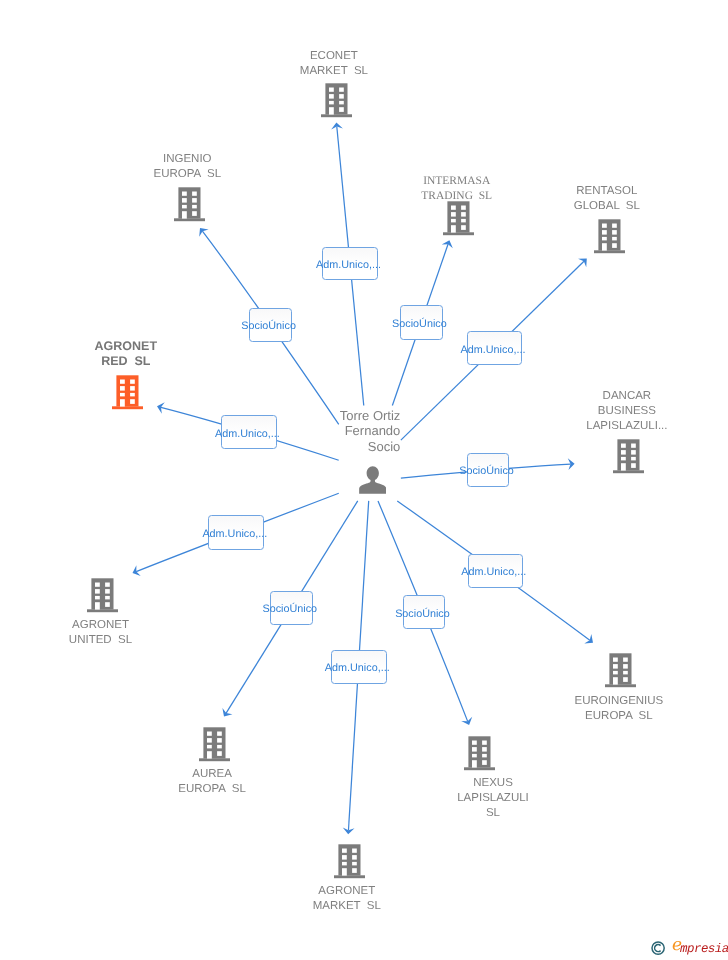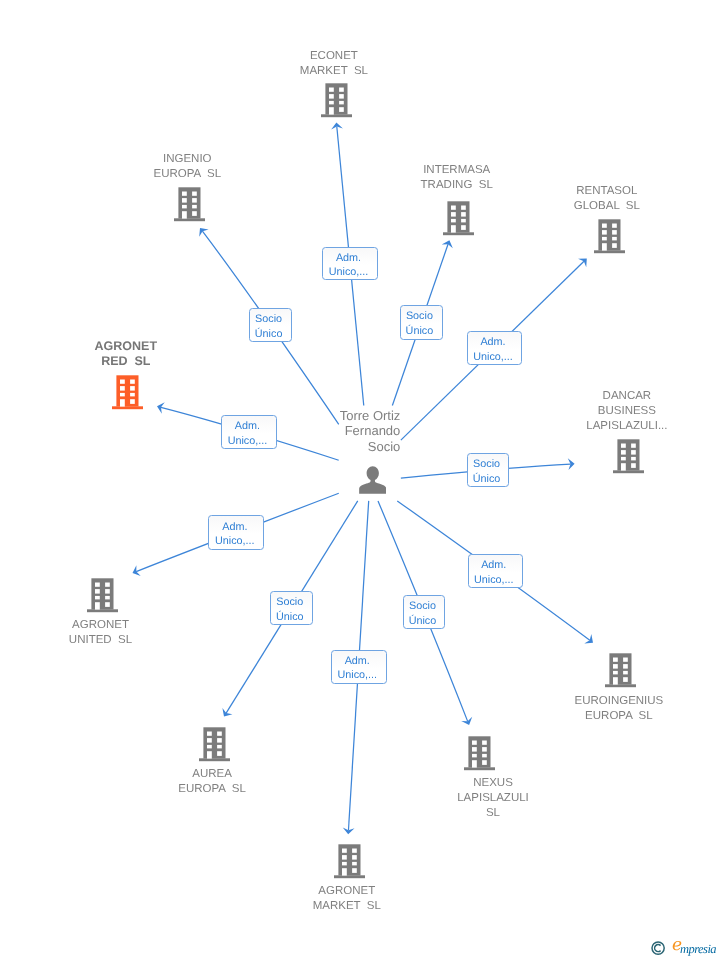--- a/index.html
+++ b/index.html
@@ -10,30 +10,30 @@
   svg.layer{position:absolute;left:0;top:0;width:728px;height:960px;}
   .node{position:absolute;}
   .node-label{position:absolute;text-align:center;color:#808080;font-size:11.5px;
               line-height:15.1px;white-space:pre;transform:translateX(-50%);}
   .node-label div,.center-label div,.edge-label div{white-space:pre;}
   .node-label.hl{color:#767676;font-weight:bold;font-size:12.5px;line-height:15.6px;}
   .center-label{position:absolute;text-align:right;color:#808080;font-size:13px;
                 line-height:15.7px;white-space:pre;transform:translateX(-50%);}
   .edge-label{position:absolute;box-sizing:border-box;border:1.6px solid #6fa4e2;
               border-radius:3.5px;background:#fbfbfc;color:#2f7fd4;font-size:10.8px;
-              line-height:14.7px;text-align:center;display:flex;flex-direction:column;
+              line-height:14.7px;text-align:center;display:flex;flex-direction:row;
               justify-content:center;align-items:center;padding-right:3.2px;padding-top:3.4px;
               background-image:linear-gradient(#f8f8f9,#ffffff 55%);}
   .wm{position:absolute;left:651px;top:940px;height:20px;white-space:nowrap;}
   .wm-c{display:inline-block;vertical-align:top;position:relative;top:1px;}
   .wm-e{display:inline-block;vertical-align:top;font-family:"DejaVu Serif",serif;
         font-style:italic;font-size:17px;color:#f7941e;line-height:16px;margin-left:6px;
         position:relative;top:-3px;}
-  .wm-t{display:inline-block;vertical-align:top;font-family:Liberation Serif, serif;
-        font-style:italic;font-size:12.5px;color:#0369a1;line-height:16px;margin-left:-2px;
+  .wm-t{display:inline-block;vertical-align:top;font-family:Liberation Mono, monospace;
+        font-style:italic;font-size:12.5px;color:#b91c1c;line-height:16px;margin-left:-2px;
         position:relative;top:1px;letter-spacing:-0.55px;}
 </style>
 </head>
 <body>
 
 <div id="stage">
   <svg class="layer" id="edge-layer" viewBox="0 0 728 960" shape-rendering="geometricPrecision">
       <g>
         <path d="M 363.76,405.53 Q 345.89,219.81 336.79,126.45" fill="none" stroke="#3d85d8" stroke-width="1.25"></path>
         <path d="M0,0 L-6.5,-5.9 L-4.1,0 L-6.5,5.9 Z" fill="#3d85d8" transform="translate(336.4 122.5) rotate(-95.57)"></path>
@@ -111,21 +111,21 @@
           <rect x="4.4" y="0.3" width="22.1" height="31.2" fill="#7b7b7b"></rect>
           <rect x="8.0" y="4.5" width="4.8" height="4.3" fill="#fff"></rect>
           <rect x="18.1" y="4.5" width="4.7" height="4.3" fill="#fff"></rect>
           <rect x="8.0" y="11.1" width="4.8" height="4.5" fill="#fff"></rect>
           <rect x="18.1" y="11.1" width="4.7" height="4.5" fill="#fff"></rect>
           <rect x="8.0" y="17.9" width="4.8" height="3.5" fill="#fff"></rect>
           <rect x="18.1" y="17.9" width="4.7" height="3.5" fill="#fff"></rect>
           <rect x="8.0" y="24.2" width="4.8" height="7.4" fill="#fff"></rect>
           <rect x="18.1" y="24.2" width="4.7" height="4.7" fill="#fff"></rect>
         </svg></div>
-      <div class="node-label" style="left: 456.7px; top: 163px;"><div>INTERMASA</div><div>TRADING  SL</div></div>
+      <div class="node-label" style="left: 456.7px; top: 174px; font-family: Liberation Serif, serif;"><div>INTERMASA</div><div>TRADING  SL</div></div>
       <div class="node" style="left: 593.6px; top: 219.3px;"><svg width="31" height="35" viewBox="0 0 31 35">
           <rect x="0" y="31.3" width="31.2" height="2.9" fill="#7b7b7b"></rect>
           <rect x="4.4" y="0.3" width="22.1" height="31.2" fill="#7b7b7b"></rect>
           <rect x="8.0" y="4.5" width="4.8" height="4.3" fill="#fff"></rect>
           <rect x="18.1" y="4.5" width="4.7" height="4.3" fill="#fff"></rect>
           <rect x="8.0" y="11.1" width="4.8" height="4.5" fill="#fff"></rect>
           <rect x="18.1" y="11.1" width="4.7" height="4.5" fill="#fff"></rect>
           <rect x="8.0" y="17.9" width="4.8" height="3.5" fill="#fff"></rect>
           <rect x="18.1" y="17.9" width="4.7" height="3.5" fill="#fff"></rect>
           <rect x="8.0" y="24.2" width="4.8" height="7.4" fill="#fff"></rect>

